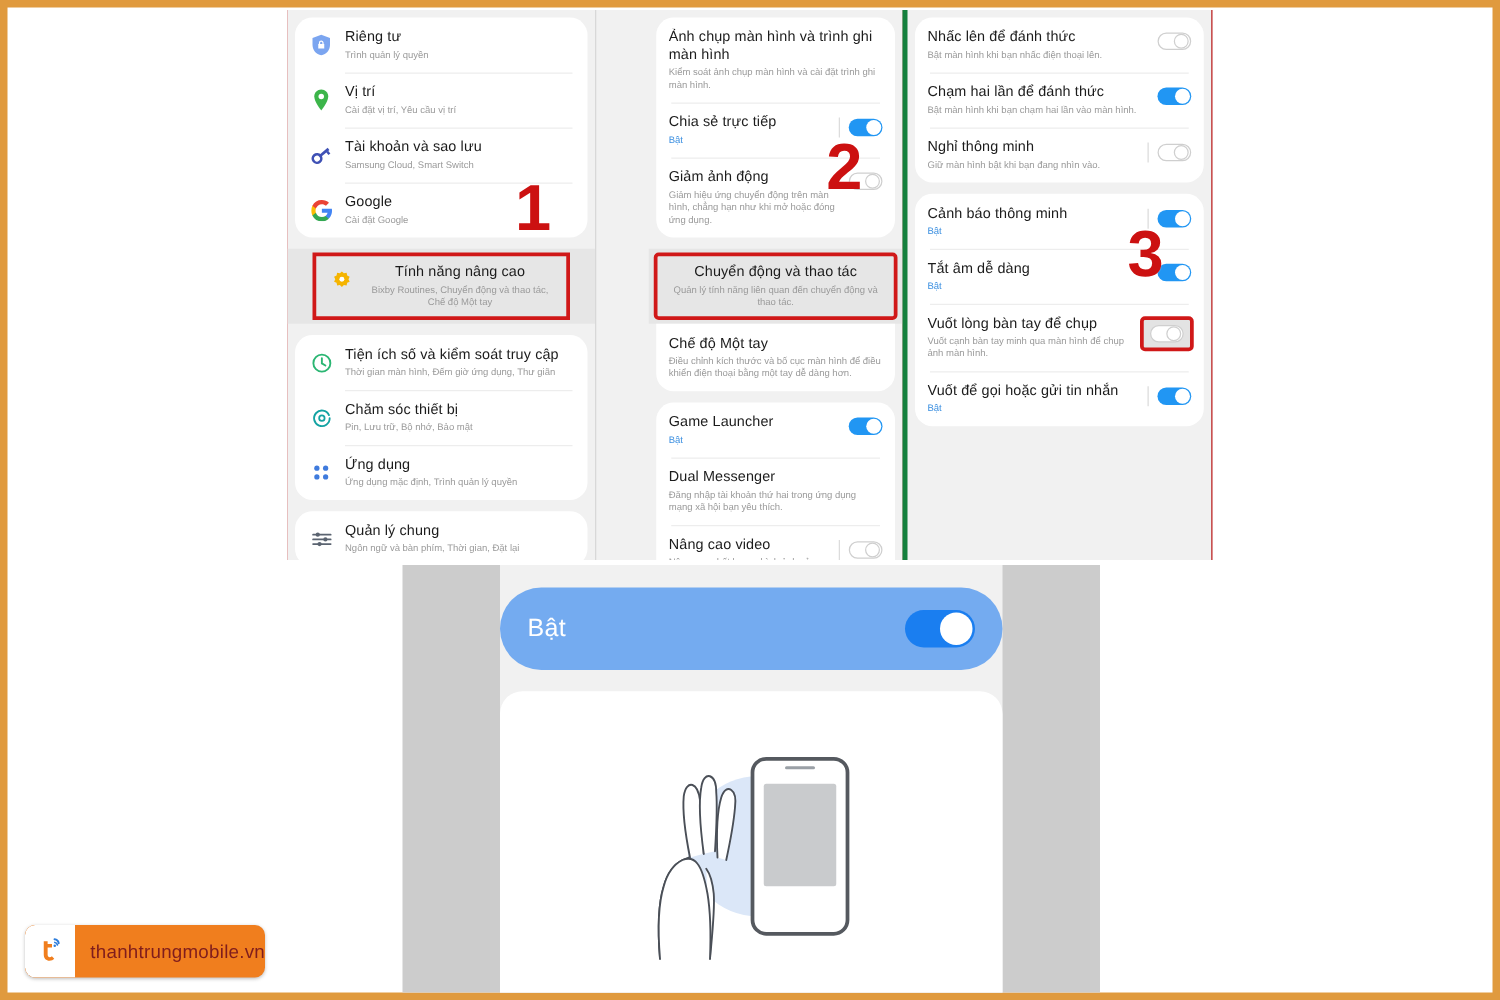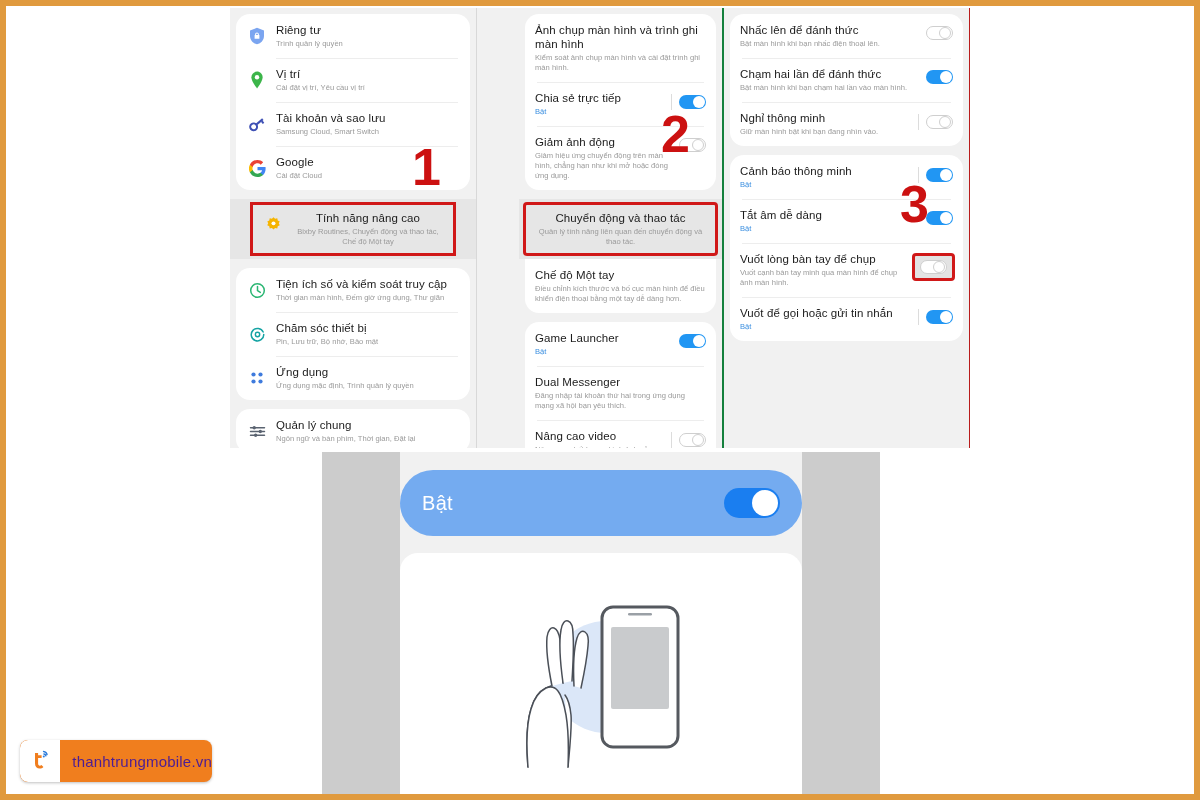--- a/index.html
+++ b/index.html
@@ -25,21 +25,21 @@
     display:flex;
   }
   .panel {
     position:relative;
     height:100%;
     background:#f1f1f1;
     overflow:hidden;
   }
   .panel.p1 { width:246px; }
   .panel.p2 { width:246px; border-left:1px solid #d8d8d8;padding-left:42px; }
-  .panel.p3 { width:247px; border-left:2px solid #15803d; }
+  .panel.p3 { width:247px; border-left:4px solid #15803d; }
 
   .card {
     background:#ffffff;
     border-radius:14px;
     margin:0 6px 9px 6px;
     overflow:hidden;
   }
   .card.flat { border-radius:0; }
 
   .row {
@@ -148,21 +148,21 @@
     display:flex; align-items:center;
     box-shadow:0 1px 3px rgba(0,0,0,.25);
     overflow:hidden;
   }
   #wm .badge {
     width:42px; height:42px; background:#ffffff;
     border-radius:8px 0 0 8px;
     display:flex; align-items:center; justify-content:center;
   }
   #wm .wmtext {
-    color:#4c1d95; font-size:15px; padding-left:12px;
+    color:#7f1d1d; font-size:15px; padding-left:12px;
     letter-spacing:.2px;
   }
 </style>
 </head>
 <body>
 
 <div id="frame"></div>
 
 <div id="top-strip">
 
@@ -216,21 +216,21 @@
         <span class="ic">
           <svg width="17" height="17" viewBox="0 0 18 18">
               <path d="M17.6 9.2c0-.6-.05-1.2-.16-1.8H9v3.4h4.84a4.14 4.14 0 0 1-1.8 2.7v2.26h2.9c1.7-1.57 2.66-3.88 2.66-6.56z" fill="#4285f4"></path>
               <path d="M9 18c2.43 0 4.47-.8 5.96-2.18l-2.9-2.26c-.81.55-1.85.87-3.06.87-2.35 0-4.34-1.58-5.05-3.71H.93v2.33A9 9 0 0 0 9 18z" fill="#34a853"></path>
               <path d="M3.95 10.72a5.4 5.4 0 0 1 0-3.44V4.95H.93a9 9 0 0 0 0 8.1z" fill="#fbbc05"></path>
               <path d="M9 3.57c1.32 0 2.5.46 3.44 1.35l2.58-2.58C13.46.9 11.43 0 9 0A9 9 0 0 0 .93 4.95l3.02 2.33C4.66 5.15 6.65 3.57 9 3.57z" fill="#ea4335"></path>
             </svg>
         </span>
         <div class="txt">
           <div class="t1">Google</div>
-          <div class="t2">Cài đặt Cloud</div>
+          <div class="t2">Cài đặt Google</div>
         </div>
       </div>
     </div>
 
     <div class="selbg" style="padding:5px 16px;">
       <div class="card flat redbox" style="background:transparent; margin:0 6px;">
         <div class="row" style="padding:7px 10px;">
           <span class="ic">
             <svg width="17" height="17" viewBox="0 0 18 18">
                 <path d="M9 1.2l1.7 1.6 2.3-.4.5 2.3 2.1 1-1 2.1 1 2.1-2.1 1-.5 2.3-2.3-.4L9 14.4l-1.7-1.6-2.3.4-.5-2.3-2.1-1 1-2.1-1-2.1 2.1-1 .5-2.3 2.3.4z" fill="#f5b400"></path>

